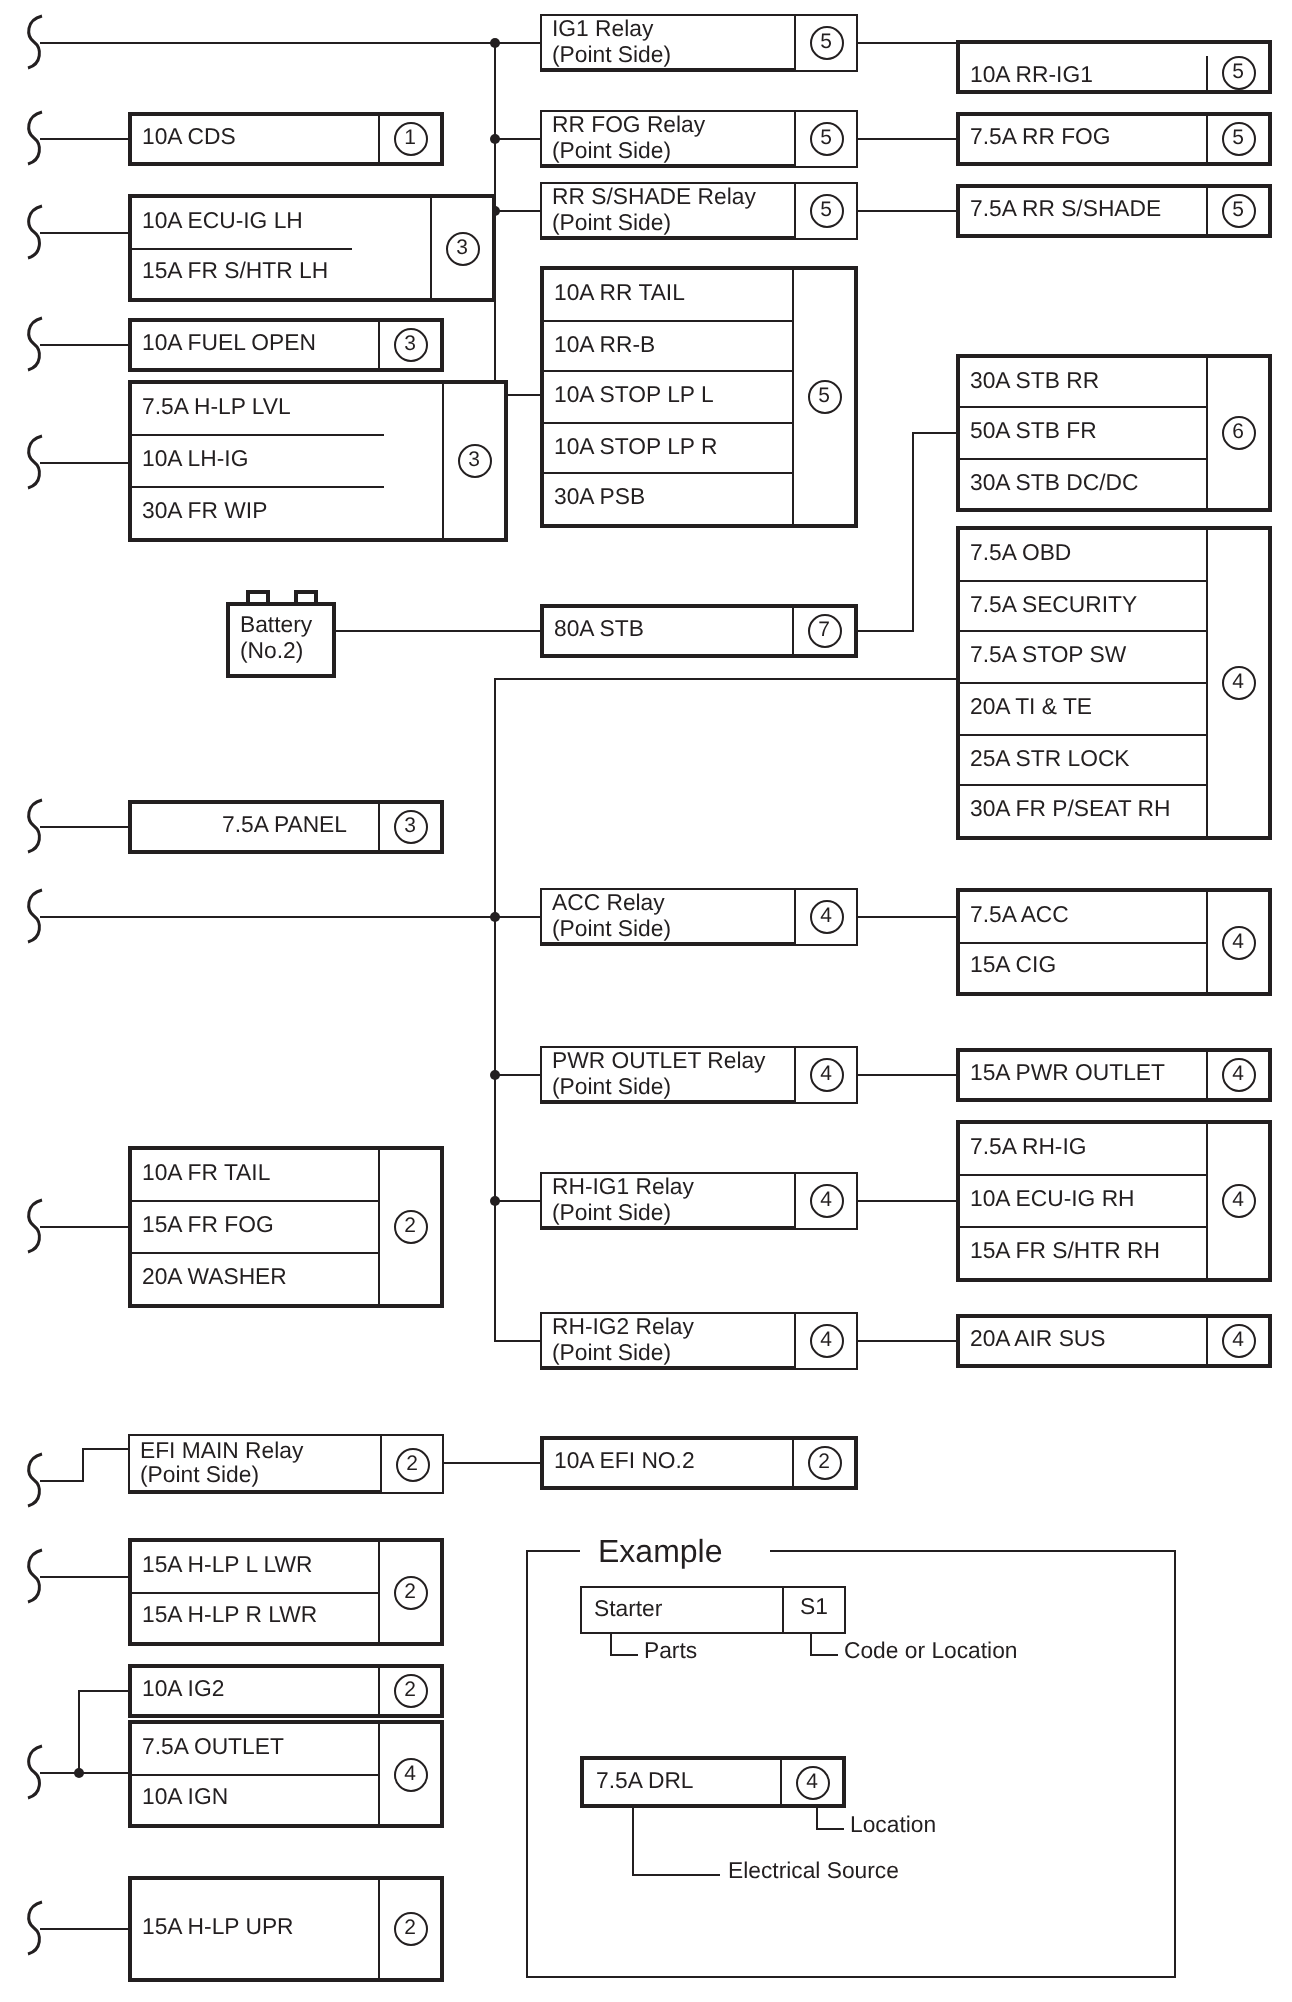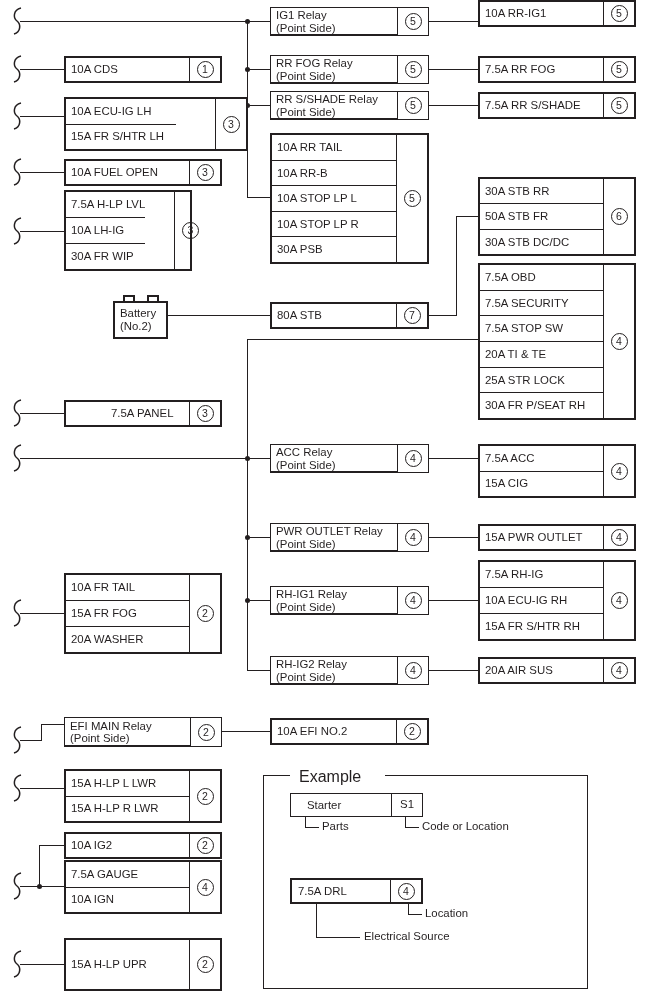--- a/index.html
+++ b/index.html
@@ -47,21 +47,21 @@
 
   
   .squig{position:absolute;}
 
   
   .example-box{position:absolute;box-sizing:border-box;border:1.6px solid #231f20;
                background:#fff;}
   .example-title{position:absolute;background:#fff;padding:0 7px;
                  font-size:16px;color:#231f20;}
   .ex-part{position:absolute;box-sizing:border-box;display:flex;background:#fff;}
-  .ex-part.thin{border:1.4px solid #231f20;padding-left:10px;}
+  .ex-part.thin{border:1.4px solid #231f20;}
   .ex-part.thick{border:2.2px solid #231f20;}
   .ex-part .nm{flex:1 1 auto;display:flex;align-items:center;padding-left:6px;
                font-size:11.4px;color:#231f20;white-space:nowrap;}
   .ex-part .cd{flex:0 0 auto;width:30px;display:flex;align-items:center;
                justify-content:center;font-size:11.4px;color:#231f20;}
   .ex-part.thin .cd{border-left:1.2px solid #231f20;}
   .ex-part.thick .cd{border-left:1.8px solid #231f20;}
   .lead{position:absolute;height:0;border-top:1.2px solid #231f20;}
   .leadv{position:absolute;width:0;border-left:1.2px solid #231f20;}
   .ex-lbl{position:absolute;font-size:11.4px;color:#231f20;white-space:nowrap;}
@@ -196,21 +196,21 @@
     <div class="rows">
         <div class="row">
           <span>10A FUEL OPEN</span>
         </div>
       </div>
     <div class="code">
         <span class="circ">3</span>
       </div>
   </div>
 
-  <div class="grp" style="left:64px;top:190px;width:128px;height:81px;gap:29px;">
+  <div class="grp" style="left:64px;top:190px;width:190px;height:81px;gap:29px;">
     <div class="rows">
       <div class="row">
           <span>7.5A H-LP LVL</span>
         </div>
       <div class="row">
           <span>10A LH-IG</span>
         </div>
       <div class="row">
           <span>30A FR WIP</span>
         </div>
@@ -281,21 +281,21 @@
         </div>
       </div>
     <div class="code">
         <span class="circ">2</span>
       </div>
   </div>
 
   <div class="grp" style="left:64px;top:860px;width:158px;height:54px;">
     <div class="rows">
       <div class="row">
-          <span>7.5A GAUGE</span>
+          <span>7.5A OUTLET</span>
         </div>
       <div class="row">
           <span>10A IGN</span>
         </div>
     </div>
     <div class="code">
         <span class="circ">4</span>
       </div>
   </div>
 
@@ -439,21 +439,21 @@
     <div class="rows">
         <div class="row">
           <span>10A EFI NO.2</span>
         </div>
       </div>
     <div class="code">
         <span class="circ">2</span>
       </div>
   </div>
 
-  <div class="grp" style="left:478px;top:0;width:158px;height:27px;">
+  <div class="grp" style="left:478px;top:20px;width:158px;height:27px;align-items:flex-end;">
     <div class="rows">
         <div class="row">
           <span>10A RR-IG1</span>
         </div>
       </div>
     <div class="code">
         <span class="circ">5</span>
       </div>
   </div>
 

